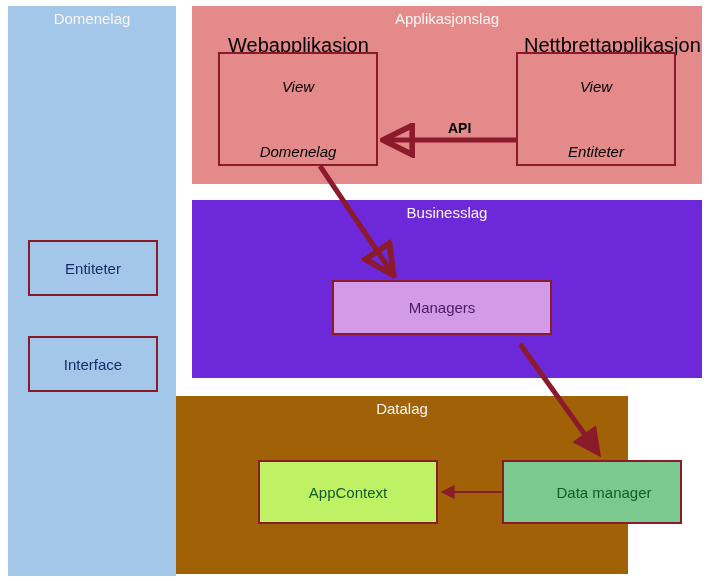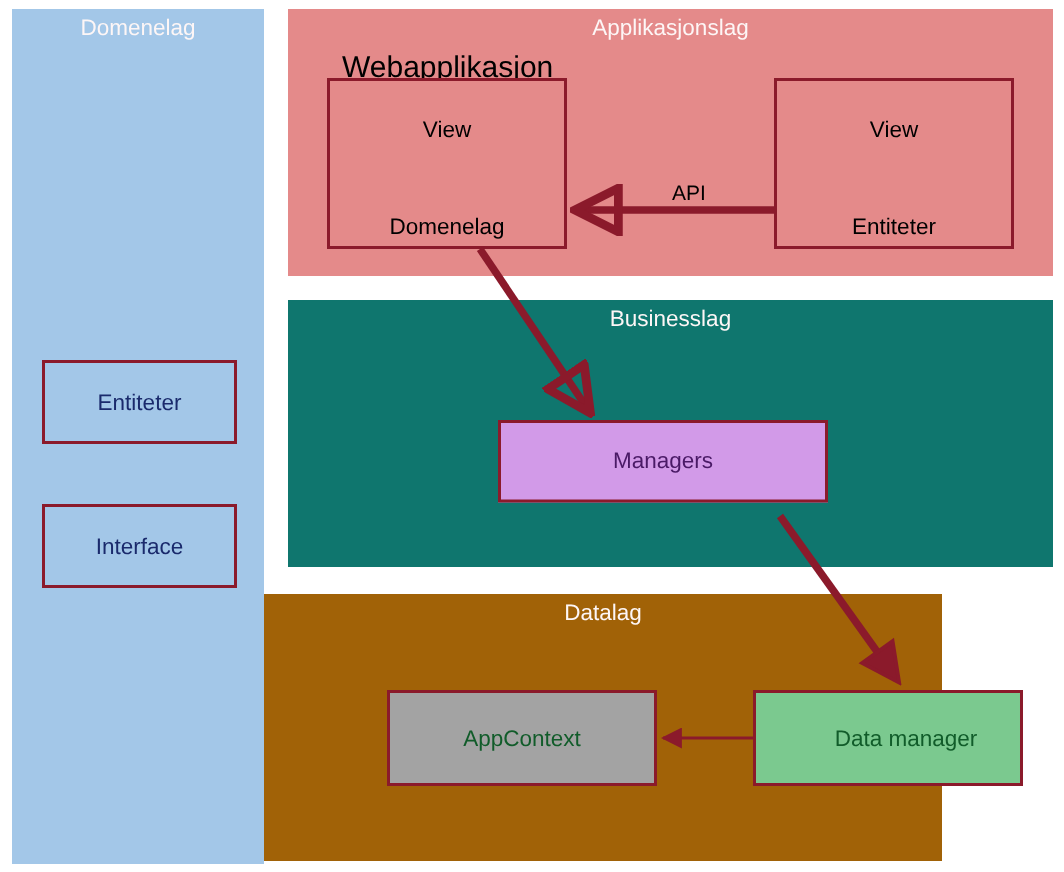--- a/index.html
+++ b/index.html
@@ -40,20 +40,21 @@
     justify-content: center;
     font-size: 15px;
   }
   .sub-title {
     position: absolute;
     font-size: 20px;
   }
   .inner-label {
     font-size: 15px;
     margin: 24px 0;
+    font-style: italic;
   }
   svg.arrows {
     position: absolute;
     top: 0;
     left: 0;
     pointer-events: none;
   }
   .edge-label {
     position: absolute;
     font-size: 14px;
@@ -81,41 +82,42 @@
     <div class="layer-title" style="color:#fdf6f6;">Applikasjonslag</div>
   </div>
 
   <div class="sub-title" style="left:228px; top:34px; color:#000;">Webapplikasjon</div>
 
   <div class="box" style="left:218px; top:52px; width:160px; height:114px; background:#e48a8a; color:#000; justify-content:space-around;">
     <div class="inner-label">View</div>
     <div class="inner-label">Domenelag</div>
   </div>
 
+  <div class="sub-title" style="left:524px; top:34px; color:#000;">Nettbrettapplikasjon</div>
 
   <div class="box" style="left:516px; top:52px; width:160px; height:114px; background:#e48a8a; color:#000; justify-content:space-around;">
     <div class="inner-label">View</div>
     <div class="inner-label">Entiteter</div>
   </div>
 
-  <div class="edge-label" style="left:448px; top:120px;">API</div>
+  <div class="edge-label" style="left:448px; top:120px;font-weight:bold;">API</div>
 
-  <div class="layer" style="left:192px; top:200px; width:510px; height:178px; background:#0f766e;">
+  <div class="layer" style="left:192px; top:200px; width:510px; height:178px; background:#6d28d9;">
     <div class="layer-title" style="color:#fdf6f6;">Businesslag</div>
   </div>
 
   <div class="box-single" style="left:332px; top:280px; width:220px; height:55px; background:#d29ae8; color:#4a1a66;">
     <span>Managers</span>
   </div>
 
   <div class="layer" style="left:176px; top:396px; width:452px; height:178px; background:#a16207;">
     <div class="layer-title" style="color:#fdf6f6;">Datalag</div>
   </div>
 
-  <div class="box-single" style="left:258px; top:460px; width:180px; height:64px; background:#a3a3a3; color:#115c2a;">
+  <div class="box-single" style="left:258px; top:460px; width:180px; height:64px; background:#bef264; color:#115c2a;">
     <span>AppContext</span>
   </div>
 
   <div class="box-single" style="left:502px; top:460px; width:180px; height:64px; background:#7bc98f; color:#115c2a;padding-left:24px;">
     <span>Data manager</span>
   </div>
 
   <svg class="arrows" width="709" height="581">
     <defs>
       <marker id="arrow-heavy" viewBox="0 0 12 12" refX="10" refY="6" markerWidth="7" markerHeight="7" orient="auto-start-reverse">

